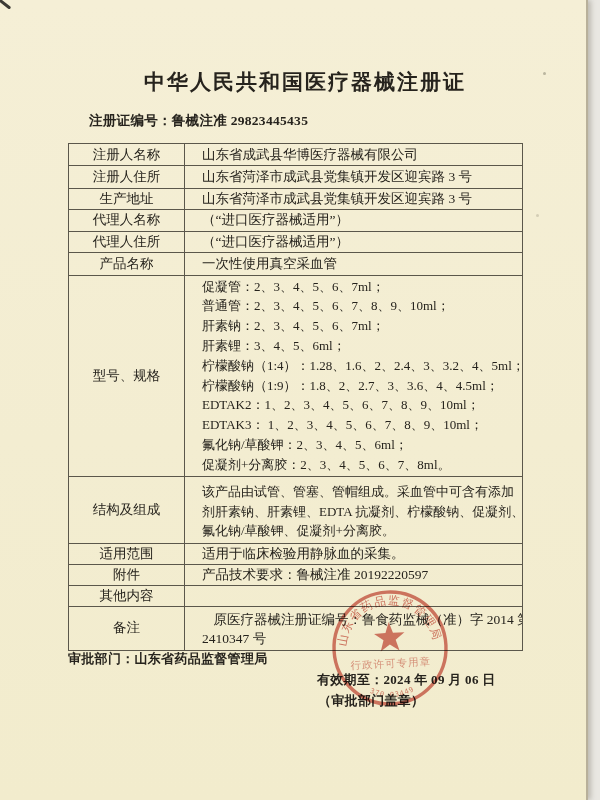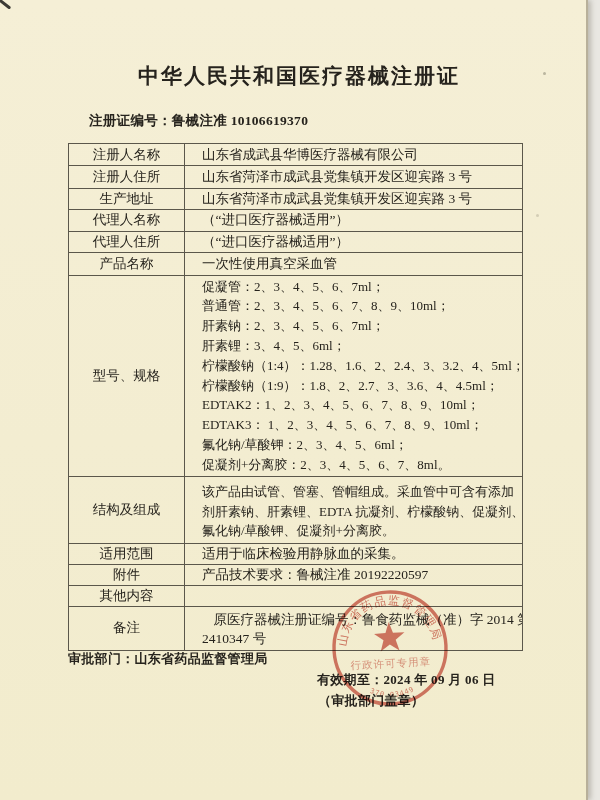--- a/index.html
+++ b/index.html
@@ -15,21 +15,21 @@
     border-right:2px solid #b8b09a;
     box-shadow:3px 0 5px rgba(110,104,88,.35);
   }
   .corner-mark{
     position:absolute;left:-4px;top:2px;width:16px;height:3px;
     background:#3c3b35;transform:rotate(38deg);border-radius:2px;
   }
   .speck{position:absolute;width:3px;height:3px;background:#8b8672;border-radius:50%;opacity:.55;}
   .title{
     position:absolute;left:0;top:52px;width:578px;text-align:center;
-    font-size:21px;font-weight:bold;letter-spacing:2px;margin:10px;
+    font-size:21px;font-weight:bold;letter-spacing:2px;margin:16px;
   }
   .cert-no{
     position:absolute;left:89px;top:112px;
     font-size:13.5px;font-weight:600;letter-spacing:.3px;
   }
   table.cert{
     position:absolute;left:68px;top:143px;width:454px;
     border-collapse:collapse;table-layout:fixed;
   }
   table.cert td{
@@ -60,21 +60,21 @@
 <body>
 
 <div class="paper">
 
   <div class="corner-mark"></div>
   <div class="speck" style="left:543px;top:72px;"></div>
   <div class="speck" style="left:536px;top:214px;opacity:.3;"></div>
 
   <h1 class="title">中华人民共和国医疗器械注册证</h1>
 
-  <div class="cert-no">注册证编号：鲁械注准 10106619370</div>
+  <div class="cert-no">注册证编号：鲁械注准 29823445435</div>
 
   <table class="cert">
     <colgroup>
         <col style="width:116px">
         <col style="width:338px">
       </colgroup>
     <tbody>
         <tr style="height:22.4px">
       <td class="lbl">注册人名称</td>
       <td class="val">山东省成武县华博医疗器械有限公司</td>

